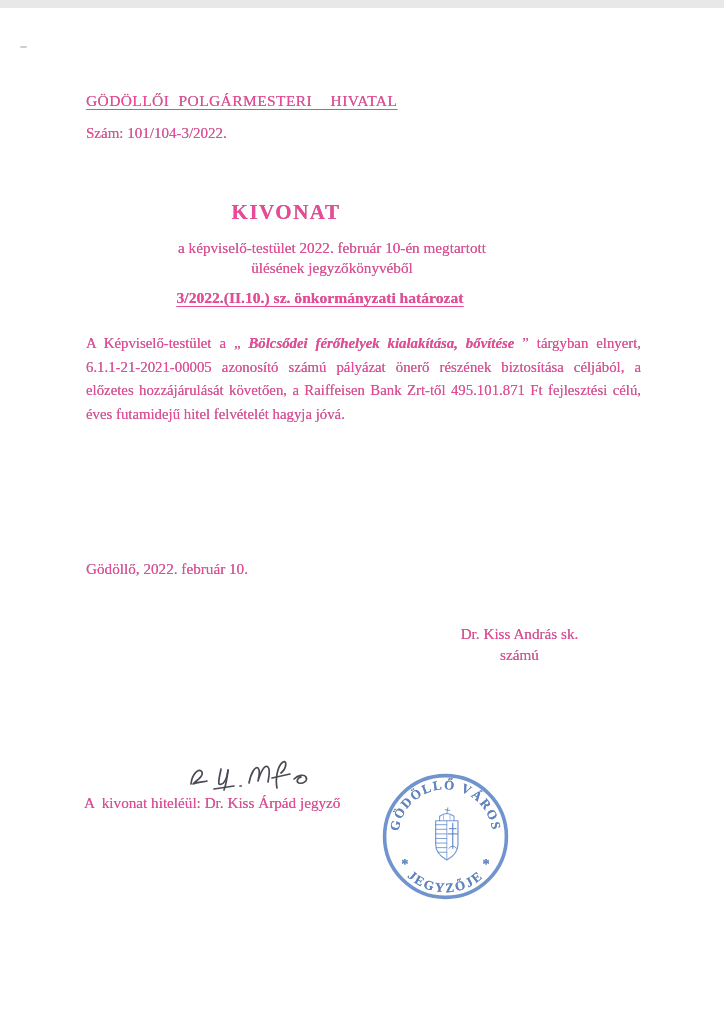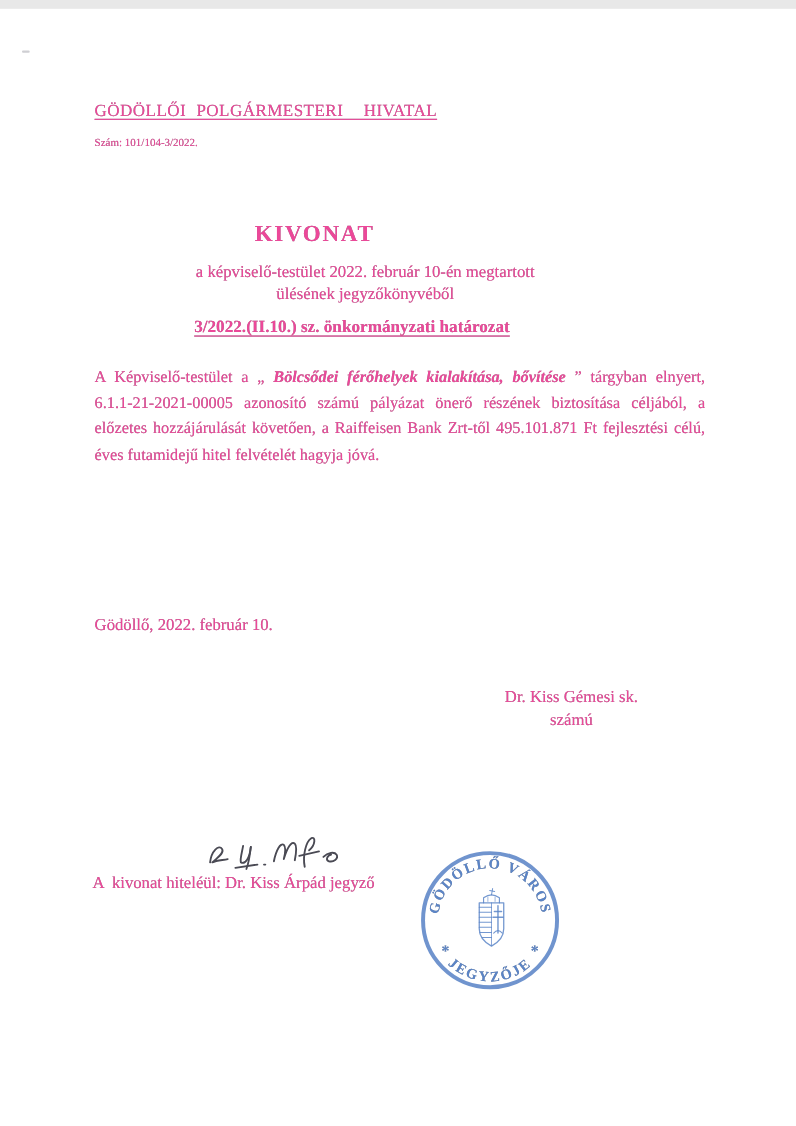--- a/index.html
+++ b/index.html
@@ -16,21 +16,21 @@
   .scan-soft { text-shadow:0 0 .4px rgba(40,40,45,.55); }
 
   .office-header {
     left:86px; top:84px;
     font-size:15.5px; letter-spacing:.4px; word-spacing:5px;
     white-space:pre;
     text-decoration:underline;
     text-underline-offset:3px;
     text-decoration-thickness:1px;
   }
-  .doc-number { left:86px; top:117px; font-size:10px; }
+  .doc-number { left:86px; top:117px; font-size:15px; }
 
   .doc-title {
     left:0; top:192px; width:572px;
     text-align:center;
     font-size:21px; font-weight:bold; letter-spacing:1.5px;
   }
   .subtitle { left:0; top:230px; width:664px; text-align:center; font-size:15.2px; line-height:19.5px; }
   .resolution-heading {
     left:0; top:281px; width:640px; text-align:center;
     font-size:15.6px; font-weight:bold;
@@ -87,21 +87,21 @@
     <div class="jline">előzetes hozzájárulását követően, a Raiffeisen Bank Zrt-től 495.101.871 Ft fejlesztési célú, 10</div>
     <div class="lline">éves futamidejű hitel felvételét hagyja jóvá.</div>
   </div>
 
 
 
   <div class="abs dateline">Gödöllő, 2022. február 10.</div>
 
 
   <div class="abs sig-block sig-right">
-    <div>Dr. Kiss Gémesi sk.</div>
+    <div>Dr. Kiss András sk.</div>
     <div>számú</div>
   </div>
 
   <svg class="abs signature-svg" viewBox="0 0 135 44" fill="none" stroke="#4a4a54" stroke-width="1.7" stroke-linecap="round" stroke-linejoin="round">
     <path d="M8,31 C9,21 16,14 19,19 C21,23 14,27 10,31 C14,29 20,29 24,28"></path>
     <path d="M38,16 C37,22 35,28 36,31 C40,33 44,27 45,17"></path>
     <path d="M45,17 C44,26 43,32 41,37"></path>
     <path d="M31,36 L51,33"></path>
     <path d="M57,33 l1.2,0"></path>
     <path d="M66,30 C68,20 72,13 75,15 C77,17 76,24 75,28 C78,18 82,11 85,14 C87,16 86,24 85,29"></path>

